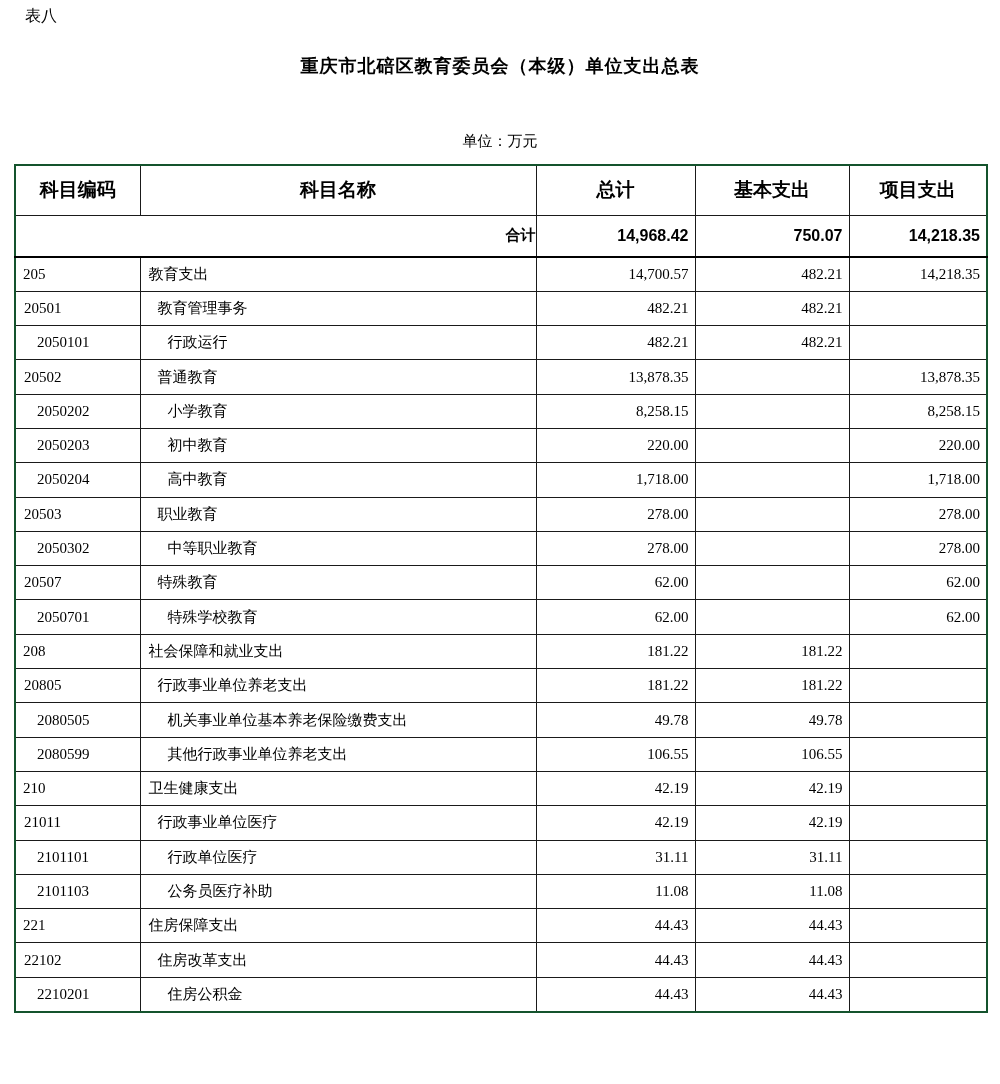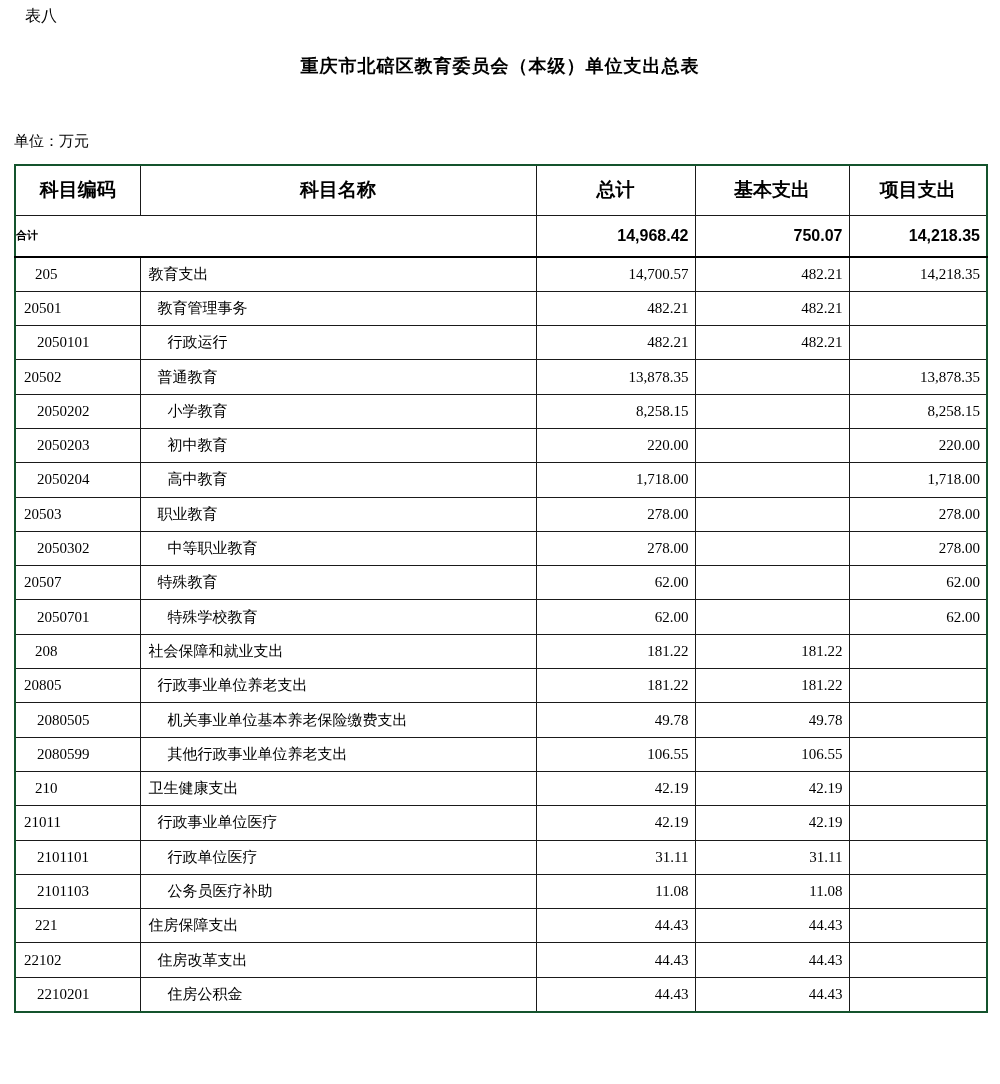--- a/index.html
+++ b/index.html
@@ -28,21 +28,21 @@
     font-size: 18px;
     font-weight: 700;
     font-family: "Liberation Sans", sans-serif;
     letter-spacing: 1px;
   }
   .unit-note {
     position: absolute;
     top: 132px;
     left: 14px;
     width: 972px;
-    text-align: left;
+    text-align: center;
     font-size: 15px;
     font-family: "DejaVu Serif", serif;
   }
   table.budget {
     position: absolute;
     top: 164px;
     left: 14px;
     width: 972px;
     border-collapse: collapse;
     table-layout: fixed;
@@ -65,28 +65,28 @@
   }
   
   tr.total-row td {
     height: 42px;
     font-family: "Liberation Sans", sans-serif;
     font-weight: 700;
     font-size: 16px;
     vertical-align: middle;
     border-bottom: 2px solid #000;
   }
-  tr.total-row td.label { text-align: left; font-size: 11px; }
+  tr.total-row td.label { text-align: right; font-size: 15px; }
   
   tbody.data td {
     height: 34.3px;
     font-size: 15px;
     vertical-align: middle;
   }
-  td.code { text-align: left; padding-left: 19px; font-family: "Liberation Serif", serif; }
+  td.code { text-align: left; padding-left: 7px; font-family: "Liberation Serif", serif; }
   td.name { text-align: left; padding-left: 8px; font-size: 16px; }
   td.num  { text-align: right; padding-right: 6px; font-family: "Liberation Serif", serif; }
   tr.level-1 td.code { padding-left: 8px; }
   tr.level-1 td.name { padding-left: 17px; }
   tr.level-2 td.code { padding-left: 21px; }
   tr.level-2 td.name { padding-left: 27px; }
 </style>
 </head>
 <body>
 

